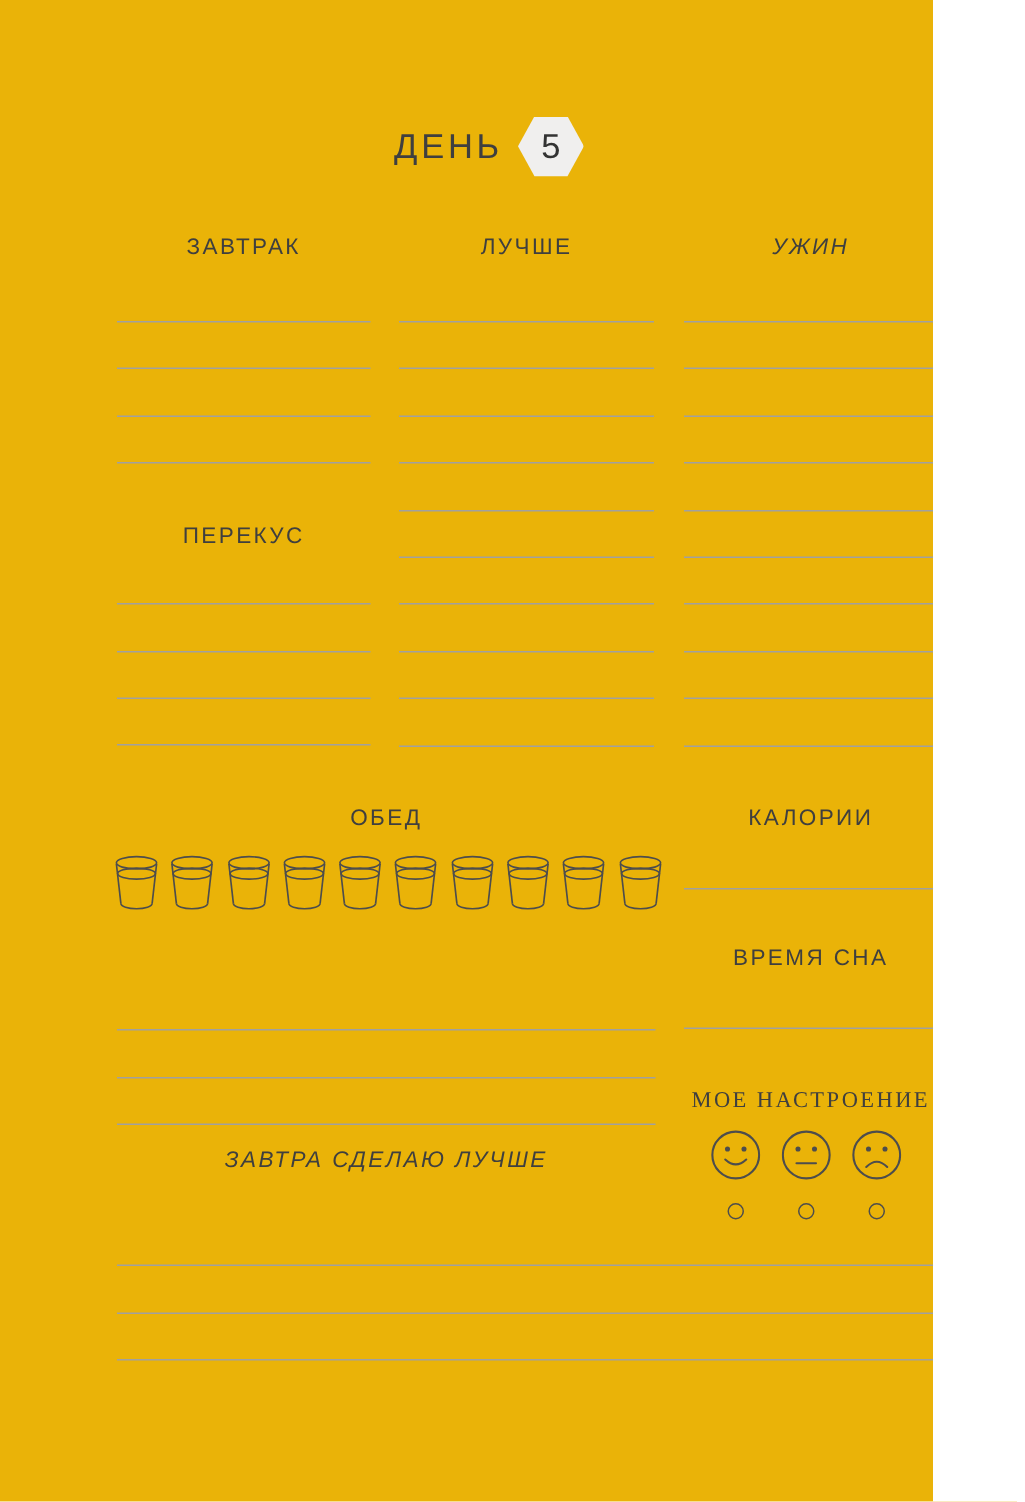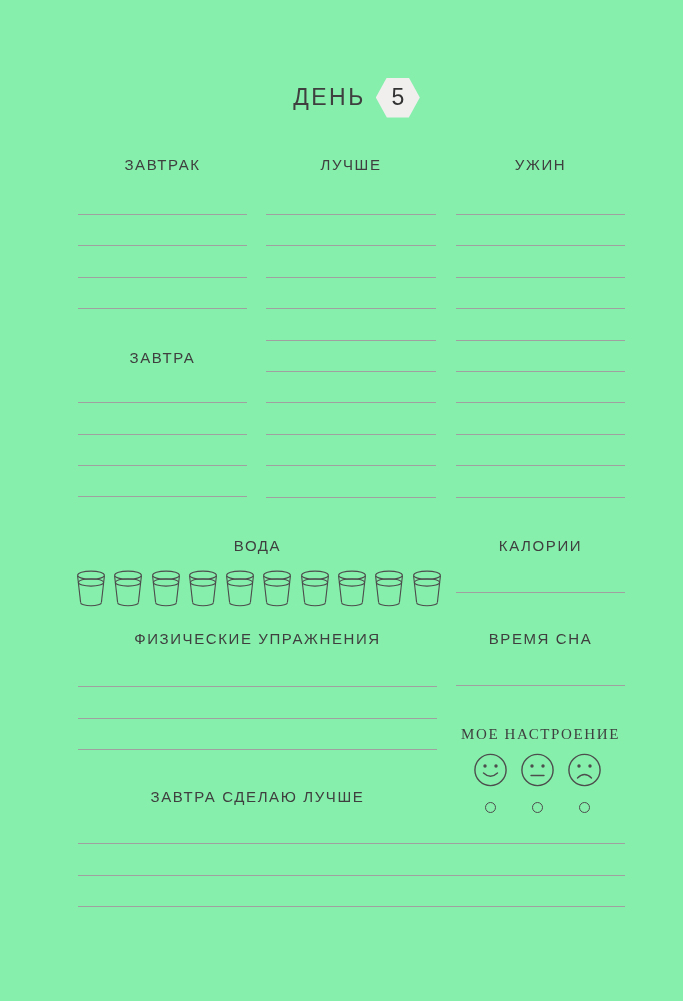--- a/index.html
+++ b/index.html
@@ -5,23 +5,23 @@
   :root {
     --text: #3f3f3f;
     --line: #a0a0a0;
     --stroke: #4d4d4d;
     --badge: #f0efee;
   }
   * { margin: 0; padding: 0; box-sizing: border-box; }
   html, body { background: #ffffff; }
   .page {
     position: relative;
-    width: 683px;
+    width: 622px;
     height: 1001px;
-    background: #86efac;
+    background: #eab308;
     font-family: "Liberation Sans", sans-serif;
     color: var(--text);
     overflow: hidden;
   }
   
   .title-row {
     position: absolute;
     top: 77px; left: 0; right: 0; height: 41px;
     display: flex; justify-content: center; align-items: center;
     gap: 10px;
@@ -44,28 +44,28 @@
     position: absolute;
     font-size: 15px;
     line-height: 16px;
     letter-spacing: 1.6px;
     text-align: center;
     color: var(--text);
     white-space: nowrap;
   }
   #h-breakfast { left: 78px;  width: 169px; top: 157px; }
   #h-lunch     { left: 266px; width: 170px; top: 157px; }
-  #h-dinner    { left: 456px; width: 169px; top: 157px; }
+  #h-dinner    { left: 456px; width: 169px; top: 157px; font-style: italic; }
   #h-snack     { left: 78px;  width: 169px; top: 350px; }
   #h-water     { left: 78px;  width: 359px; top: 538px; }
   #h-calories  { left: 456px; width: 169px; top: 538px; }
   #h-exercise  { left: 78px;  width: 359px; top: 631px; }
   #h-sleep     { left: 456px; width: 169px; top: 631px; }
   #h-mood      { left: 456px; width: 169px; top: 726px; font-family: Liberation Serif, serif; }
-  #h-tomorrow  { left: 78px;  width: 359px; top: 789px; }
+  #h-tomorrow  { left: 78px;  width: 359px; top: 766px; font-style: italic; }
   
   .lines { position: absolute; }
   .lines .line { height: 31.4px; border-bottom: 1px solid var(--line); }
   #lines-breakfast { left: 78px;  width: 169px; top: 183.6px; }
   #lines-lunch     { left: 266px; width: 170px; top: 183.6px; }
   #lines-dinner    { left: 456px; width: 169px; top: 183.6px; }
   #lines-snack     { left: 78px;  width: 169px; top: 371.9px; }
   #lines-exercise  { left: 78px;  width: 359px; top: 655.5px; }
   #lines-exercise .line { height: 31.5px; }
   #lines-calories  { left: 456px; width: 169px; top: 561.5px; }
@@ -107,24 +107,23 @@
   <div class="title-row">
     <span class="title-text">ДЕНЬ</span>
     <span class="hex-badge">
       <span>5</span>
     </span>
   </div>
 
   <div class="hdr" id="h-breakfast">ЗАВТРАК</div>
   <div class="hdr" id="h-lunch">ЛУЧШЕ</div>
   <div class="hdr" id="h-dinner">УЖИН</div>
-  <div class="hdr" id="h-snack">ЗАВТРА</div>
-  <div class="hdr" id="h-water">ВОДА</div>
+  <div class="hdr" id="h-snack">ПЕРЕКУС</div>
+  <div class="hdr" id="h-water">ОБЕД</div>
   <div class="hdr" id="h-calories">КАЛОРИИ</div>
-  <div class="hdr" id="h-exercise">ФИЗИЧЕСКИЕ УПРАЖНЕНИЯ</div>
   <div class="hdr" id="h-sleep">ВРЕМЯ СНА</div>
   <div class="hdr" id="h-mood">МОЕ НАСТРОЕНИЕ</div>
   <div class="hdr" id="h-tomorrow">ЗАВТРА СДЕЛАЮ ЛУЧШЕ</div>
 
   <div class="lines" id="lines-breakfast">
     <div class="line"></div>
   <div class="line"></div>
       <div class="line"></div>
       <div class="line"></div>
     </div>

